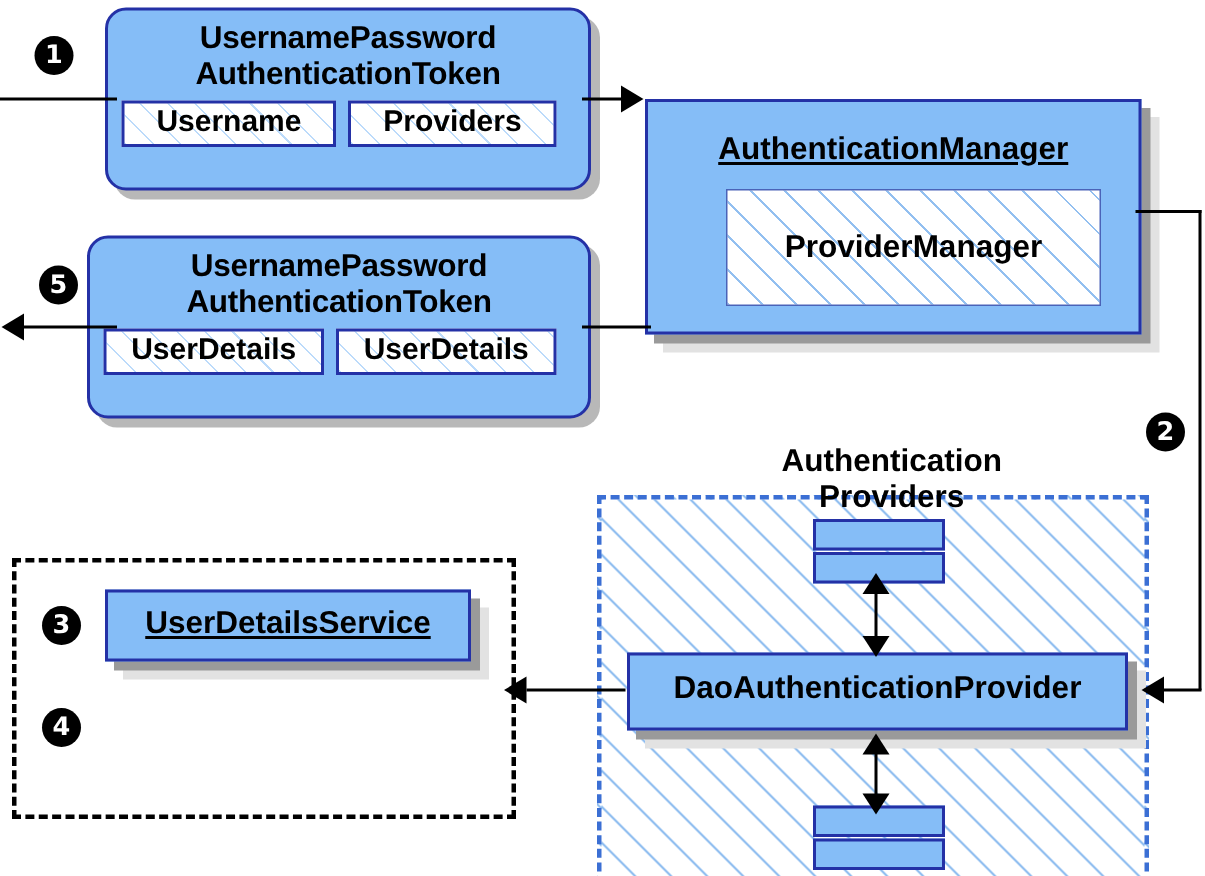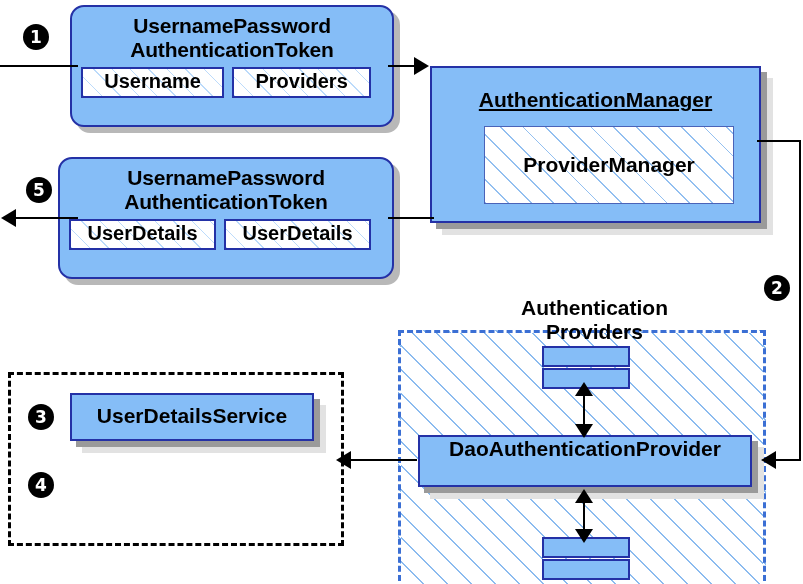--- a/index.html
+++ b/index.html
@@ -233,28 +233,28 @@
   </div>
 
   <div class="badge" style="left:764px; top:275px;">2</div>
 
   <div class="dashed-blue" style="left:398px; top:330px; width:362px; height:254px;"></div>
 
   <div class="mini-bar" style="left:542px; top:346px; width:84px; height:17px;"></div>
   <div class="mini-bar" style="left:542px; top:368px; width:84px; height:17px;"></div>
 
   <div class="sq-box shadow-dbl" style="left:418px; top:435px; width:330px; height:48px;">
-    <div class="sq-title" style="">DaoAuthenticationProvider</div>
+    <div class="sq-title" style="padding-top:10px;">DaoAuthenticationProvider</div>
   </div>
 
   <div class="mini-bar" style="left:542px; top:537px; width:84px; height:17px;"></div>
   <div class="mini-bar" style="left:542px; top:559px; width:84px; height:17px;"></div>
 
   <div class="dashed-black" style="left:8px; top:372px; width:330px; height:168px;"></div>
 
   <div class="badge" style="left:28px; top:404px;">3</div>
   <div class="sq-box shadow-dbl" style="left:70px; top:393px; width:240px; height:44px;">
-    <div class="sq-title" style="padding-top:9px;">UserDetailsService</div>
+    <div class="sq-title" style="padding-top:9px;text-decoration:underline;">UserDetailsService</div>
   </div>
 
   <div class="badge" style="left:28px; top:472px;">4</div>
 
 </div>
 
 </body></html>

